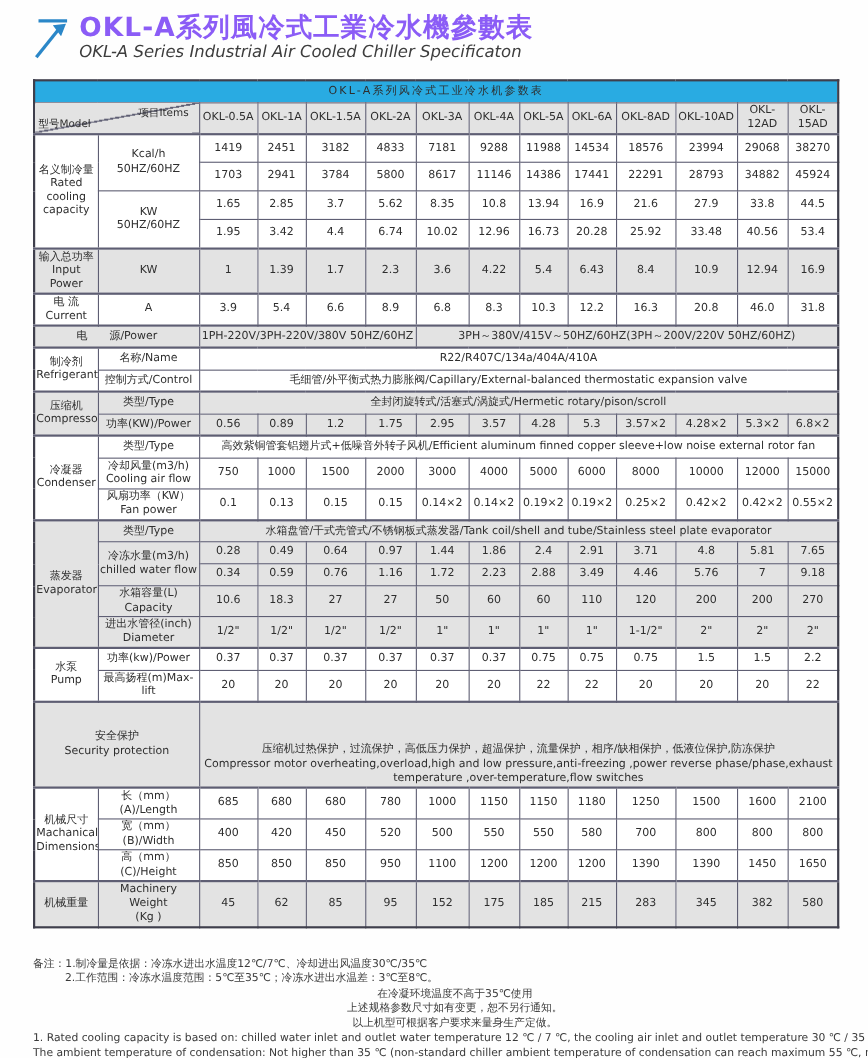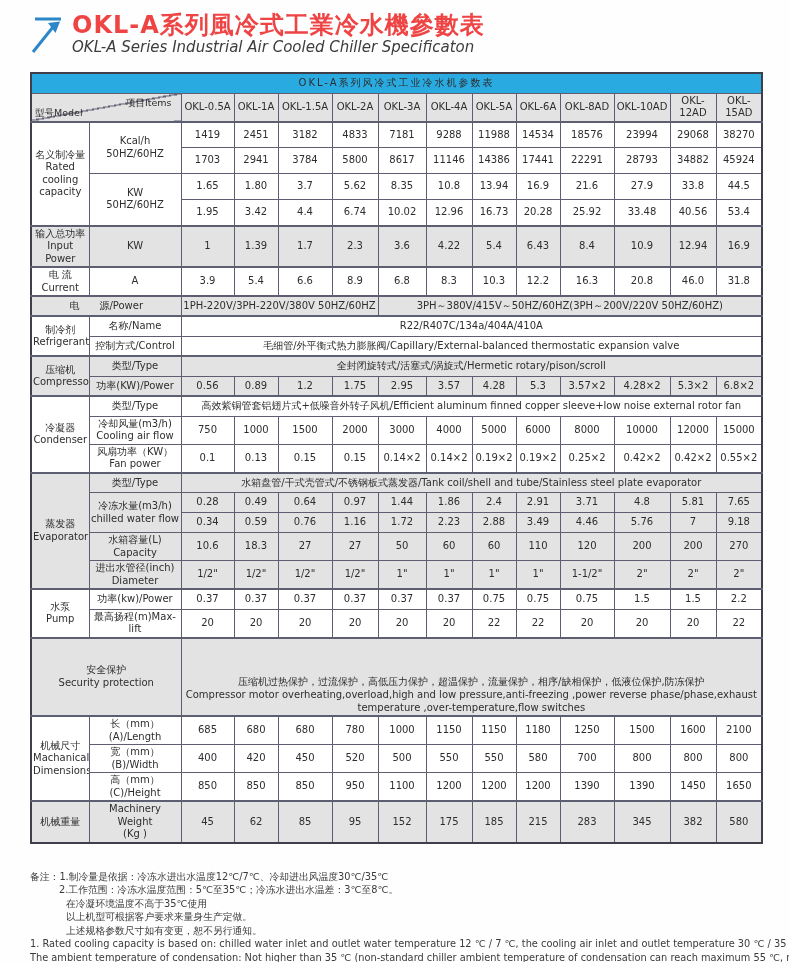--- a/index.html
+++ b/index.html
@@ -10,21 +10,21 @@
     --line-dark:#3f3f4c;
   }
   *{box-sizing:border-box;}
   html,body{margin:0;padding:0;background:#fff;}
   body{font-family:"DejaVu Sans","Liberation Sans",sans-serif;color:#333;}
   .page{width:789px;height:962px;padding:10px 28px 0 30px;background:#fefefe;overflow:hidden;}
 
   
   .doc-header{display:flex;align-items:flex-start;gap:10px;padding-top:2px;height:56px;}
   .logo{width:32px;height:42px;color:var(--logo-blue);flex:0 0 auto;margin-top:2px;}
-  .titles h1{margin:0;font-size:24px;font-weight:600;color:#ef4444;letter-spacing:1px;line-height:1.1;}
+  .titles h1{margin:0;font-size:24px;font-weight:600;color:#8b5cf6;letter-spacing:1px;line-height:1.1;}
   .titles h2{margin:1px 0 0 0;font-size:15px;font-weight:500;color:#3d3d3d;line-height:1.15;font-style:italic;}
 
   
   table.spec{border-collapse:collapse;table-layout:fixed;width:731px;margin-top:6px;border:2px solid var(--line-dark);}
   table.spec td,table.spec th{border:1px solid var(--line);font-weight:normal;text-align:center;vertical-align:middle;padding:1px 1px;font-size:10px;line-height:1.25;color:#2e2e2e;height:20px;overflow:hidden;}
   tr.tall>td,tr.tall>th{height:26px;}
   tr.tall2>td,tr.tall2>th{height:30px;text-align:center;}
   td.banner{background:var(--banner-blue);color:#fff;font-size:15px;height:26px;letter-spacing:2px;border:1px solid var(--line);}
   th.model{background:var(--section-gray);font-size:9.5px;height:26px;padding:1px 0;}
   th.corner{background-color:var(--section-gray);position:relative;
@@ -37,21 +37,21 @@
   .item{white-space:pre-line;font-size:10px;}
   td.merged{font-size:9.5px;}
   td.sec-text{text-align:left;padding:4px 6px;font-size:9.5px;line-height:1.45;}
   td.sec-text .zh{margin-bottom:1px;margin-top:36px;}
   tr.sb>td,tr.sb>th{border-top:2px solid var(--line);}
 
   
   .notes{margin-top:26px;font-size:9.8px;line-height:1.38;color:#3a3a3a;}
   .notes div{white-space:nowrap;}
   .n-ind1{padding-left:29px;}
-  .n-ind2{padding-left:36px;}
+  .n-ind2{padding-left:36px;text-align:center;}
 </style>
 </head>
 <body>
 
 <div class="page">
 
   <header class="doc-header">
     <svg class="logo" viewBox="0 0 32 42" fill="none">
       <line x1="5" y1="5" x2="31" y2="5" stroke="currentColor" stroke-width="3"></line>
       <line x1="3" y1="38" x2="23" y2="13" stroke="currentColor" stroke-width="3"></line>
@@ -136,21 +136,21 @@
           <td>17441</td>
           <td>22291</td>
           <td>28793</td>
           <td>34882</td>
           <td>45924</td>
         </tr>
       <tr class="sw tall">
         <th class="item" rowspan="2">KW
 50HZ/60HZ</th>
       <td>1.65</td>
-          <td>1.80</td>
+          <td>2.85</td>
           <td>3.7</td>
           <td>5.62</td>
           <td>8.35</td>
           <td>10.8</td>
           <td>13.94</td>
           <td>16.9</td>
           <td>21.6</td>
           <td>27.9</td>
           <td>33.8</td>
           <td>44.5</td>
@@ -461,20 +461,20 @@
           <td>382</td>
           <td>580</td>
         </tr>
     </tbody>
   </table>
 
   <div class="notes">
     <div>备注：1.制冷量是依据：冷冻水进出水温度12℃/7℃、冷却进出风温度30℃/35℃</div>
     <div class="n-ind1">2.工作范围：冷冻水温度范围：5℃至35℃；冷冻水进出水温差：3℃至8℃。</div>
     <div class="n-ind2">在冷凝环境温度不高于35℃使用</div>
+    <div class="n-ind2">上述规格参数尺寸如有变更，恕不另行通知。</div>
     <div class="n-ind2">以上机型可根据客户要求来量身生产定做。</div>
-    <div class="n-ind2">上述规格参数尺寸如有变更，恕不另行通知。</div>
     <div>1. Rated cooling capacity is based on: chilled water inlet and outlet water temperature 12 ℃ / 7 ℃, the cooling air inlet and outlet temperature 30 ℃ / 35 ℃</div>
     <div>The ambient temperature of condensation: Not higher than 35 ℃ (non-standard chiller ambient temperature of condensation can reach maximum 55 ℃, need to order production).</div>
 
   </div>
 
 </div>
 
 </body></html>

